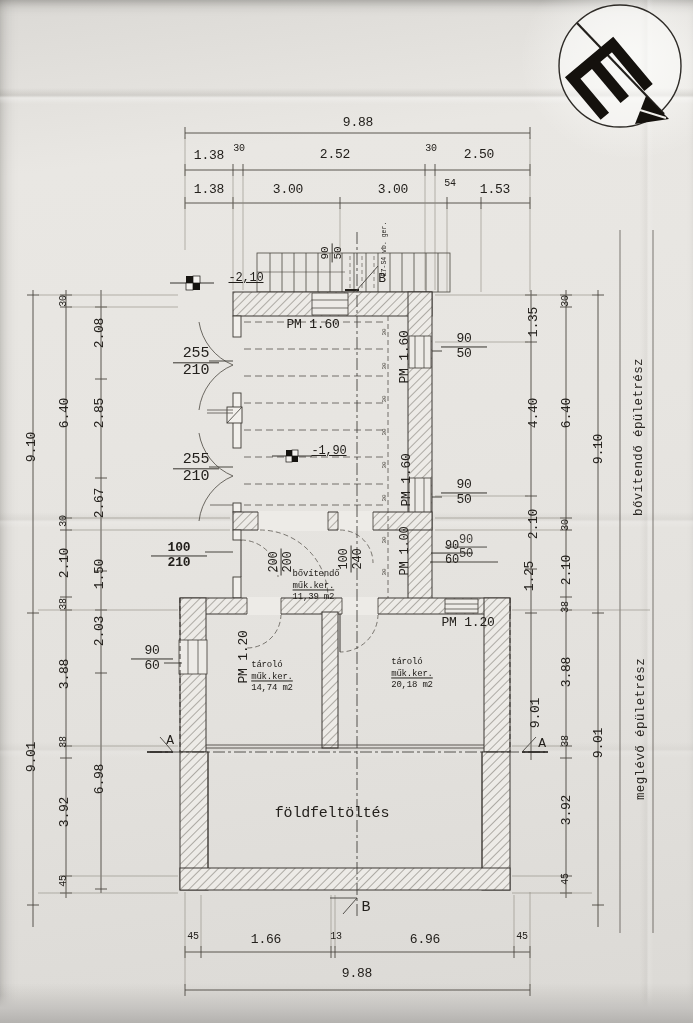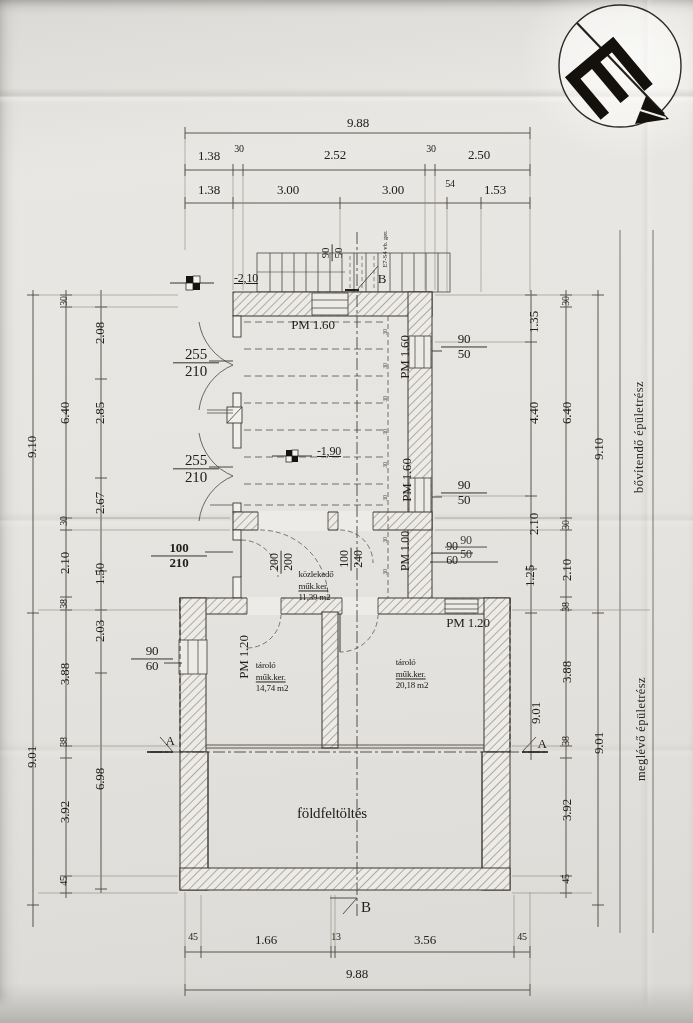--- a/index.html
+++ b/index.html
@@ -1,18 +1,18 @@
 <!DOCTYPE html>
 <html><head>
 <meta charset="utf-8">
 <style>
   html,body{margin:0;padding:0;background:#a8a6a3;}
   #paper{
     position:relative;width:693px;height:1023px;overflow:hidden;
-    font-family:Liberation Serif, serif;
+    font-family:Liberation Mono, monospace;
     background:linear-gradient(173deg,#dbd9d5 0%,#e9e7e3 16%,#e7e5e1 42%,#e3e1dd 68%,#dbd9d5 100%);
     box-shadow:inset 0 10px 14px -10px rgba(60,58,55,.55), inset 12px 0 18px -14px rgba(60,58,55,.4);
   }
   .crease-h{position:absolute;left:0;right:0;height:16px;pointer-events:none;
     background:linear-gradient(180deg,rgba(255,255,255,0) 0%,rgba(110,106,99,.16) 45%,rgba(255,255,255,.30) 62%,rgba(255,255,255,0) 100%);}
   .crease-v{position:absolute;top:0;bottom:0;width:14px;pointer-events:none;
     background:linear-gradient(90deg,rgba(255,255,255,0) 0%,rgba(110,106,99,.14) 45%,rgba(255,255,255,.25) 62%,rgba(255,255,255,0) 100%);}
   .glow{position:absolute;pointer-events:none;border-radius:50%;
     background:radial-gradient(closest-side,rgba(253,253,251,.8),rgba(253,253,251,0));}
   .table-edge{position:absolute;left:0;right:0;bottom:0;height:40px;pointer-events:none;
@@ -239,21 +239,21 @@
   <span class="L" style="left:479px;top:154px">2.50</span>
   <span class="L" style="left:209px;top:189px">1.38</span>
   <span class="L" style="left:288px;top:189px">3.00</span>
   <span class="L" style="left:393px;top:189px">3.00</span>
   <span class="L f10" style="left:450px;top:184px">54</span>
   <span class="L" style="left:495px;top:189px">1.53</span>
 
   <span class="L f10" style="left:193px;top:937px">45</span>
   <span class="L" style="left:266px;top:939px">1.66</span>
   <span class="L f10" style="left:336px;top:937px">13</span>
-  <span class="L" style="left:425px;top:939px">3.56</span>
+  <span class="L" style="left:425px;top:939px">6.96</span>
   <span class="L f10" style="left:522px;top:937px">45</span>
   <span class="L" style="left:357px;top:973px">9.88</span>
 
   <span class="L R" style="left:31px;top:447px">9.10</span>
   <span class="L R" style="left:31px;top:757px">9.01</span>
   <span class="L R f10" style="left:64px;top:301px">30</span>
   <span class="L R" style="left:64px;top:413px">6.40</span>
   <span class="L R f10" style="left:64px;top:521px">30</span>
   <span class="L R" style="left:64px;top:563px">2.10</span>
   <span class="L R f10" style="left:64px;top:604px">38</span>
@@ -342,21 +342,21 @@
       </span></span>
   <span class="L" style="left:152px;top:659px"><span class="frac w36">
         <span class="t">90</span>
         <span class="b">60</span>
       </span></span>
 
   <span class="L f12 u" style="left:246px;top:278px">-2,10</span>
   <span class="L f12 u" style="left:329px;top:451px">-1,90</span>
 
   <div class="L room left f9" style="left:316px;top:587px">
-    <div>közlekedő</div>
+    <div>bővítendő</div>
     <div class="fl">műk.ker.</div>
     <div>11,39 m2</div>
   </div>
   <div class="L room left f9" style="left:272px;top:678px">
     <div>tároló</div>
     <div class="fl">műk.ker.</div>
     <div>14,74 m2</div>
   </div>
   <div class="L room left f9" style="left:412px;top:675px">
     <div>tároló</div>

